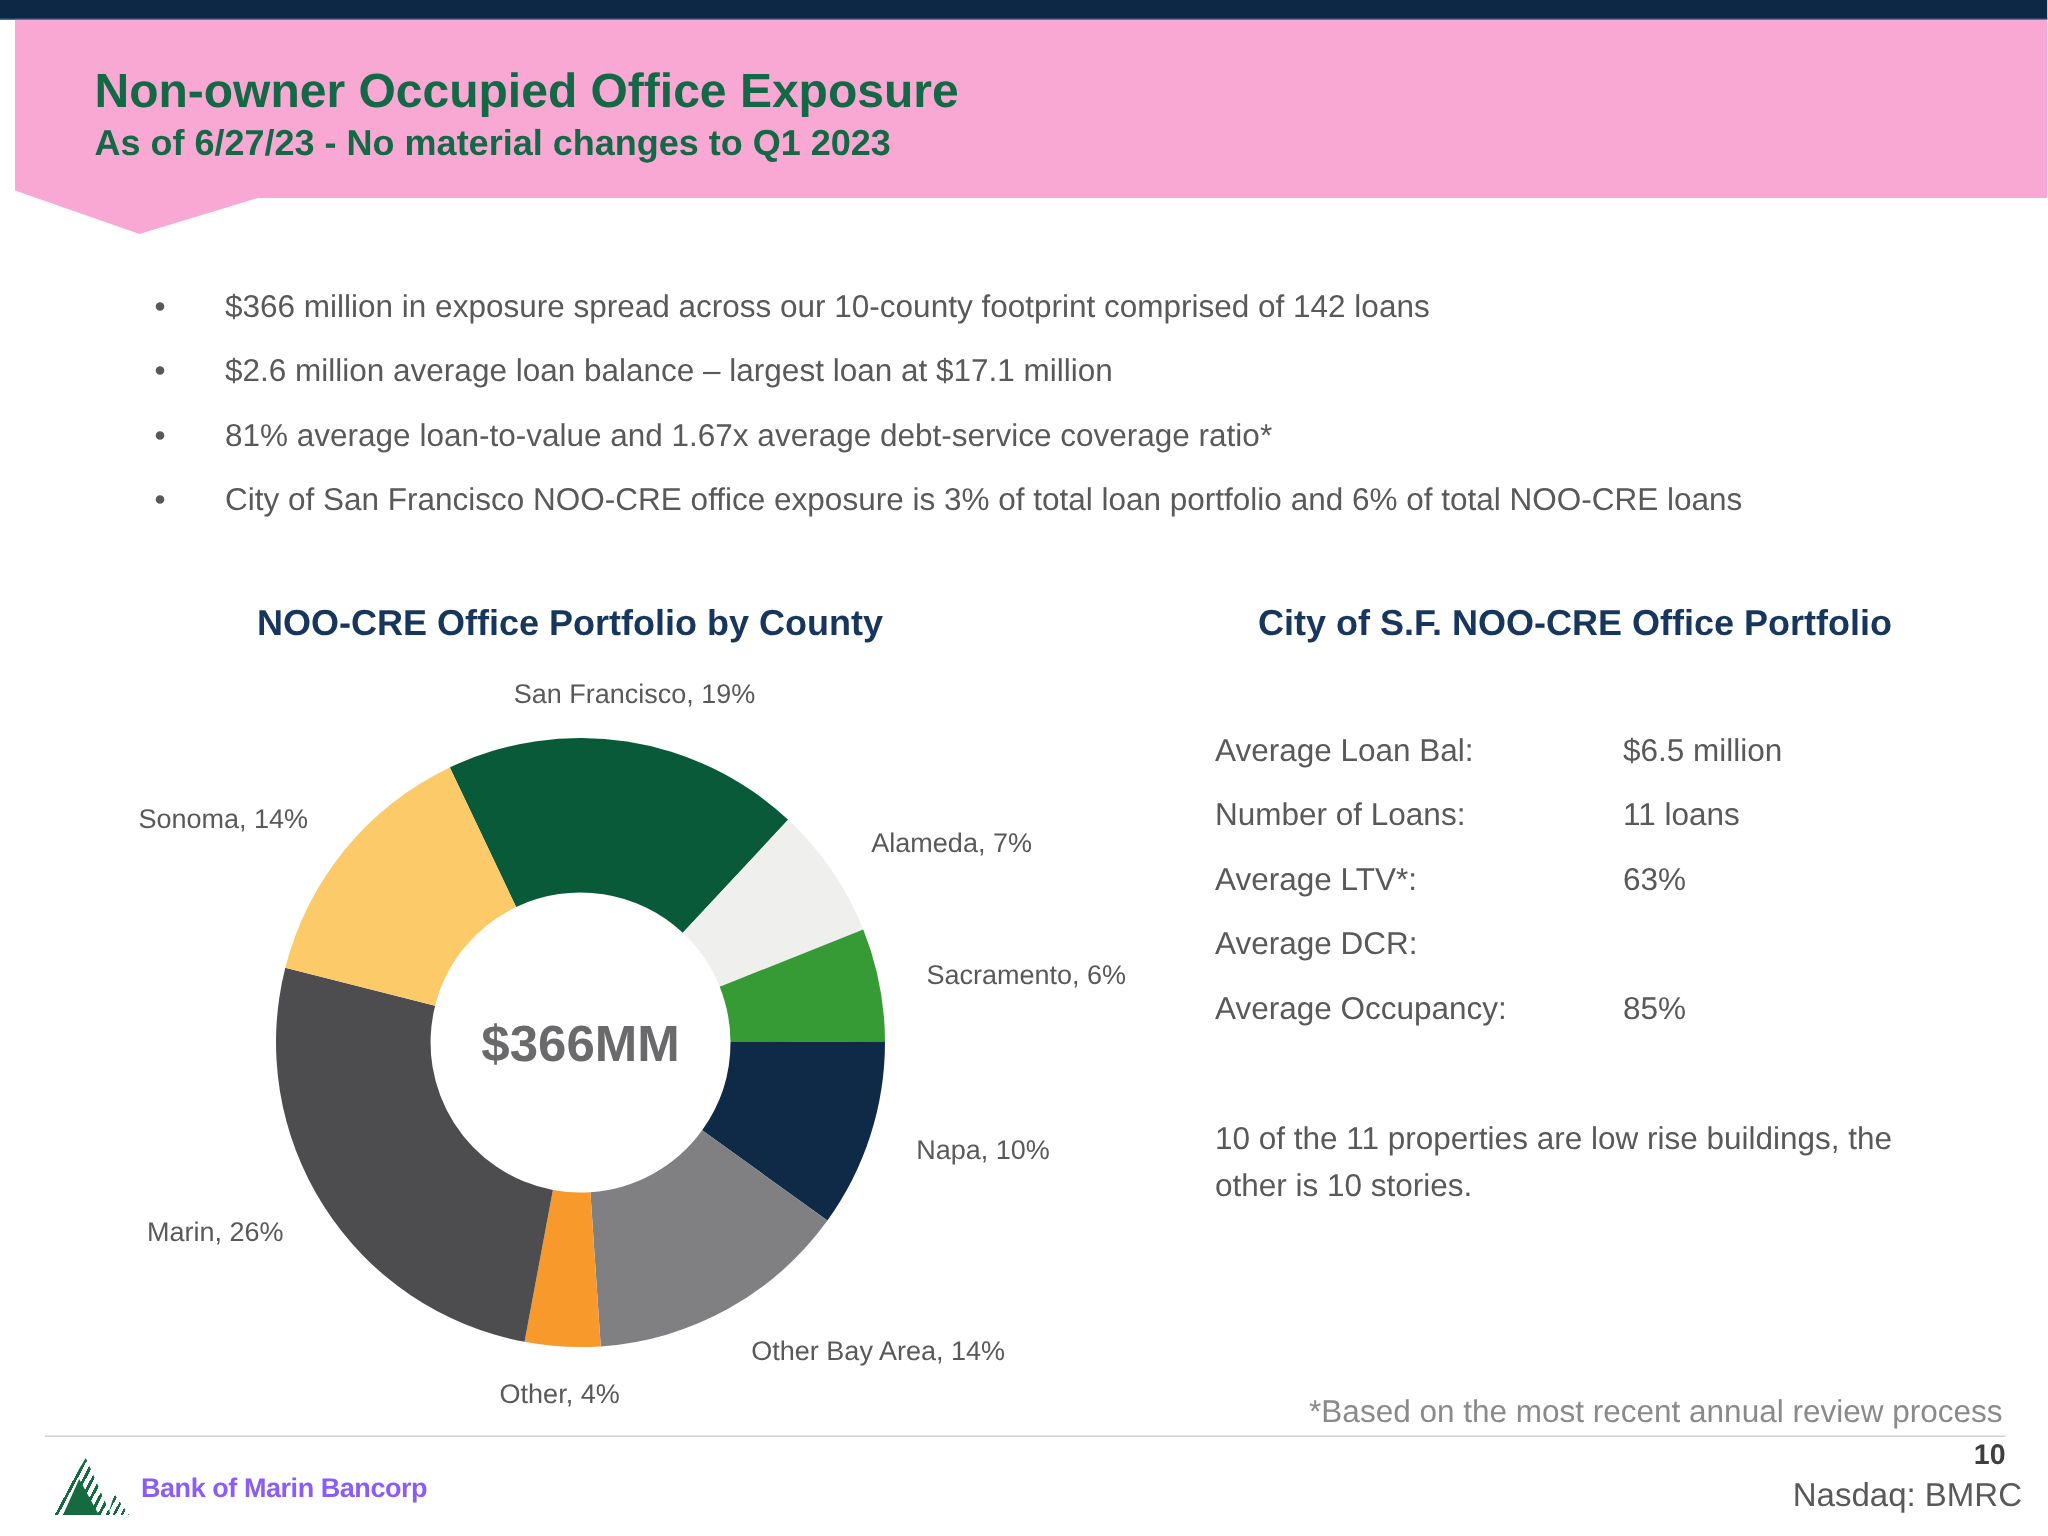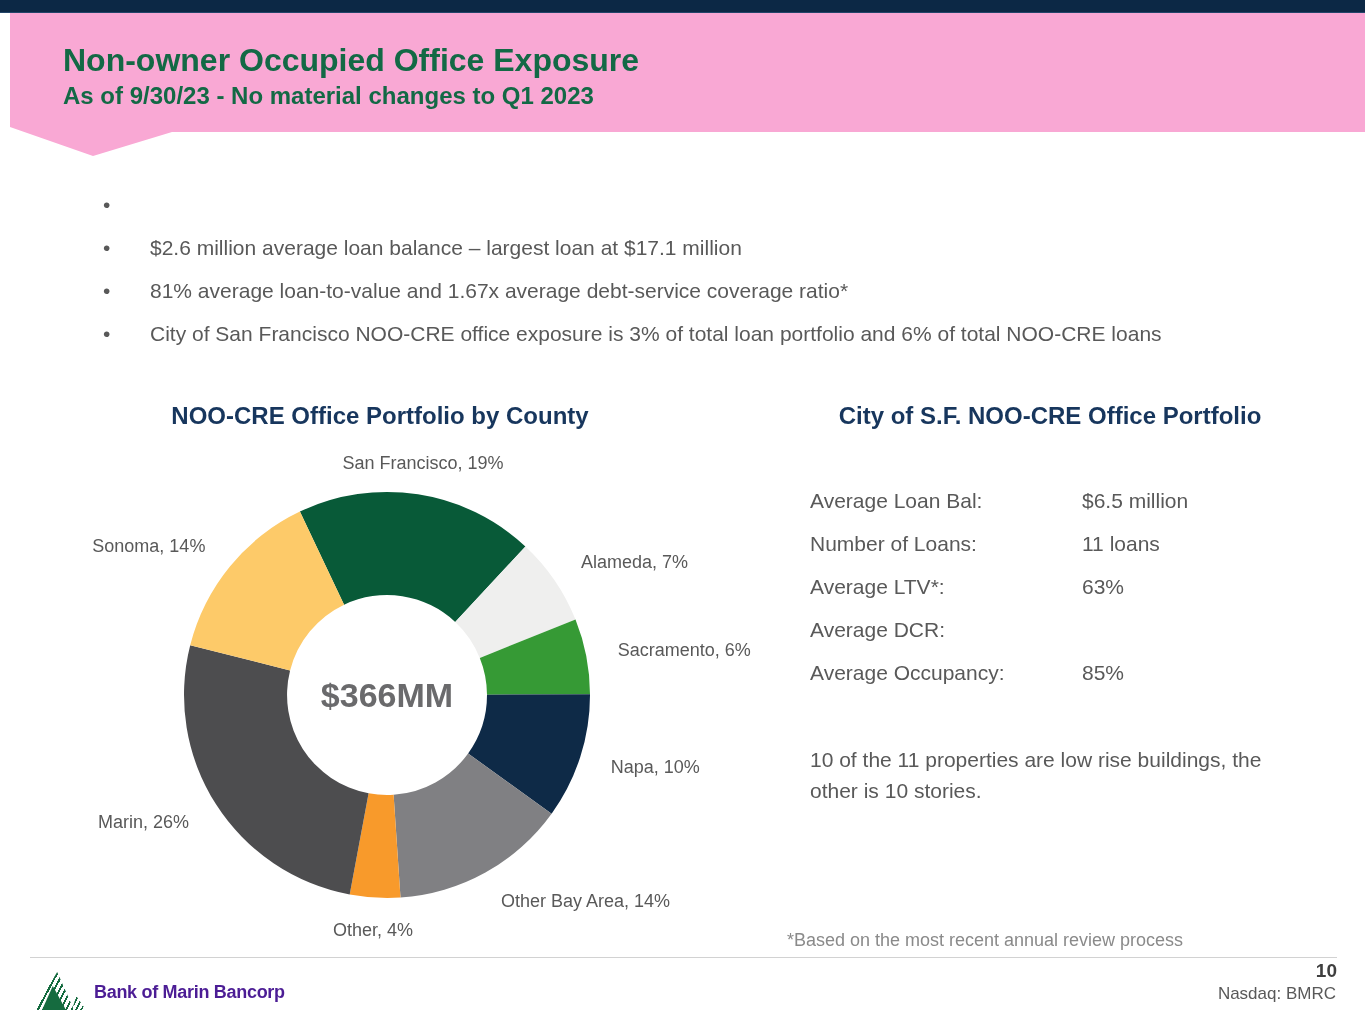--- a/index.html
+++ b/index.html
@@ -54,65 +54,66 @@
   .stat-row {
     display:grid; grid-template-columns:272px 1fr; align-items:center;
     height:43px; font-size:21px; color:#595959;
   }
   .panel-note {
     position:absolute; left:810px; top:744px; width:505px;
     font-size:21px; line-height:31px; color:#595959;
   }
   
   .footnote {
-    position:absolute; right:30px; top:930px; font-size:18px; color:#8a8a8a;
-    text-align:center; width:700px;
+    position:absolute; right:30px; top:930px; font-size:21px; color:#8a8a8a;
+    text-align:right; width:700px;
   }
   .footer-divider {
     position:absolute; left:30px; top:957px; width:1307px; height:1px; background:#d2d2d2;
   }
   .logo { position:absolute; left:34px; top:970px; display:flex; align-items:center; }
   .logo-icon { width:52px; height:44px; position:relative; margin-right:8px; }
   .logo-icon .hatch {
     position:absolute; left:0; top:2px; width:40px; height:38px;
     background:repeating-linear-gradient(118deg,#156b3f 0 2px,transparent 2px 5px);
     clip-path:polygon(58% 0, 100% 100%, 0 100%);
   }
   .logo-icon .solid {
     position:absolute; left:8px; top:16px; width:24px; height:24px;
     background:#156b3f; clip-path:polygon(45% 0, 100% 100%, 0 100%);
   }
   .logo-icon .trail {
     position:absolute; left:38px; top:26px; width:14px; height:14px;
     background:repeating-linear-gradient(118deg,#156b3f 0 1.6px,transparent 1.6px 4.6px);
     clip-path:polygon(30% 0, 100% 100%, 0 100%);
   }
-  .logo-text { font-size:18px; font-weight:bold; color:#4c1d95; letter-spacing:-0.3px; }
+  .logo-text { font-size:18px; font-weight:bold; color:#8b5cf6; letter-spacing:-0.3px; }
   .page-number {
     position:absolute; right:28px; top:960px; font-size:19px; font-weight:bold;
     color:#3f3f3f; text-align:right; width:200px;
   }
   .ticker {
-    position:absolute; right:29px; top:984px; font-size:17px;
+    position:absolute; right:17px; top:984px; font-size:22px;
     color:#595959; text-align:right; width:300px;
   }
 </style>
 </head>
 <body>
 
 <div class="topbar"></div>
 
 <div class="banner">
   <div class="page-title">Non-owner Occupied Office Exposure</div>
-  <div class="page-subtitle">As of 9/30/23 - No material changes to Q1 2023</div>
+  <div class="page-subtitle">As of 6/27/23 - No material changes to Q1 2023</div>
 </div>
 
 <ul class="bullets">
   <li>
       <span class="dot">•</span>
+      <span>$366 million in exposure spread across our 10-county footprint comprised of 142 loans</span>
     </li>
   <li>
       <span class="dot">•</span>
       <span>$2.6 million average loan balance – largest loan at $17.1 million</span>
     </li>
   <li>
       <span class="dot">•</span>
       <span>81% average loan-to-value and 1.67x average debt-service coverage ratio*</span>
     </li>
   <li>

